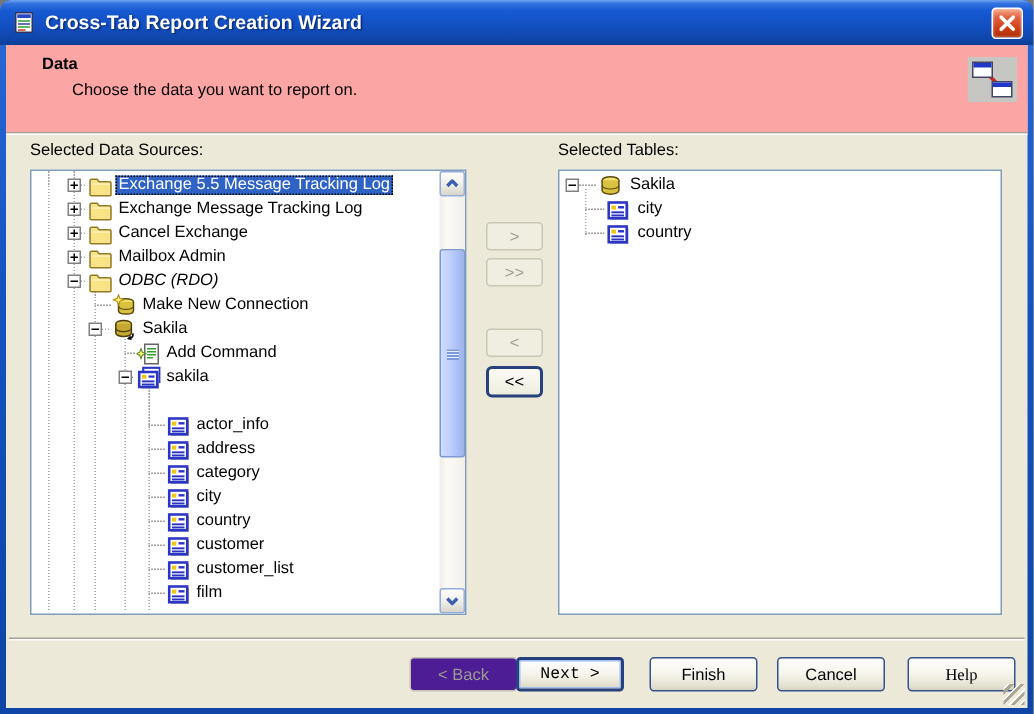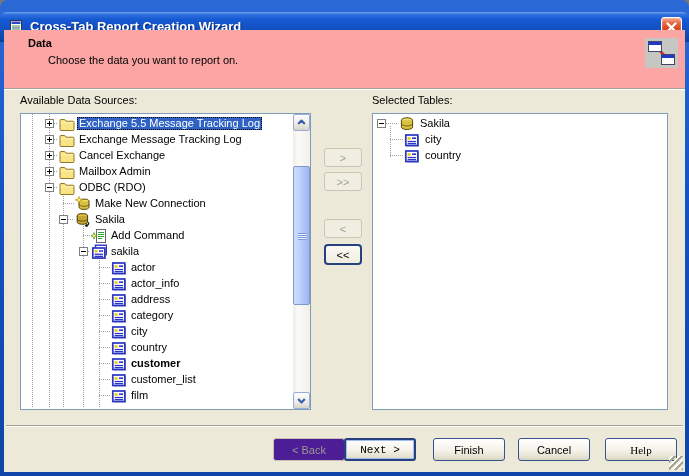--- a/index.html
+++ b/index.html
@@ -2,21 +2,21 @@
 <html><head>
 <meta charset="utf-8">
 <style>
   html,body{margin:0;padding:0;background:#777;}
   *{box-sizing:border-box;}
   .window{position:relative;width:689px;height:476px;font-family:"Liberation Sans",sans-serif;
     background:linear-gradient(180deg,#2B6AD6 0%,#1353C4 40%,#0E45A6 100%);
     border-radius:7px 7px 0 0;overflow:hidden;}
   
   .titlebar{position:absolute;left:0;top:0;right:0;height:30px;border-radius:7px 7px 0 0;
-    background:linear-gradient(180deg,#6FA5EE 0%,#3272DF 8%,#1659D2 24%,#134FC0 60%,#0E44A6 90%,#0C3E98 100%);margin-top:12px;}
+    background:linear-gradient(180deg,#6FA5EE 0%,#3272DF 8%,#1659D2 24%,#134FC0 60%,#0E44A6 90%,#0C3E98 100%);}
   .tb-icon{position:absolute;left:8px;top:7px;width:16px;height:16px;}
   .tb-title{position:absolute;left:30px;top:0;line-height:30px;color:#fff;font-size:13px;font-weight:bold;
     text-shadow:1px 1px 1px rgba(5,30,90,.75);white-space:nowrap;}
   .close{position:absolute;right:7px;top:5px;width:21px;height:21px;padding:0;border-radius:3px;
     border:1px solid #FFFFFF;cursor:default;
     background:linear-gradient(180deg,#F5A98F 0%,#E2613C 30%,#CE3D14 70%,#A92E07 100%);
     box-shadow:inset 0 0 2px rgba(255,255,255,.6);}
   
   .body{position:absolute;left:4px;top:30px;width:681px;height:442px;background:#ECE9D8;font-size:11px;}
   .header{position:absolute;left:0;top:0;width:681px;height:58px;background:#fca5a5;}
@@ -105,21 +105,21 @@
             </g>
           <g>
               <rect x="16.5" y="16.5" width="13" height="10" fill="#FFFFFF" stroke="#444466"></rect>
              <rect x="17" y="17" width="12" height="3" fill="#2038C8"></rect>
             </g>
         </svg>
       </div>
     </div>
     <div class="hdr-divider"></div>
 
-    <div class="lbl" id="lblA">Available Data Sources:</div>
+    <div class="lbl" id="lblA">Selected Data Sources:</div>
     <div class="lbl" id="lblB">Selected Tables:</div>
 
     <div class="panel" id="panelA">
         <i class="vguide" style="left: 11px; top: 0px; height: 293px;"></i>
         <i class="vguide" style="left: 28px; top: 0px; height: 293px;"></i>
         <i class="vguide" style="left: 42px; top: 76px; height: 217px;"></i>
         <i class="vguide" style="left: 62px; top: 108px; height: 185px;"></i>
         <i class="vguide" style="left: 78px; top: 140px; height: 153px;"></i>
         <div class="trow selected" style="top: 2px;">
           <i class="hguide" style="left: 33px; width: 4px;"></i>
@@ -167,21 +167,21 @@
         </div>
         <div class="trow" style="top: 66px;">
           <i class="hguide" style="left: 33px; width: 4px;"></i>
           <div class="expander minus" style="left: 24px;"></div>
           <span class="ticon" style="left: 38px;">
             <svg width="16" height="16" viewBox="0 0 16 16">
               <path d="M1 13.6 V4.6 q0-1.1 1-1.1 h3.7 l1.4 1.7 h6.9 q1 0 1 1 v7.4 q0 .9-1 .9 H2 q-1 0-1-.9Z" fill="#F8E387" stroke="#8F7A26"></path>
               <path d="M1.7 6.7 h12.6" stroke="#FCF2BC"></path>
             </svg>
           </span>
-          <span class="tlabel" style="left: 56px;">ODBC (RDO)</span>
+          <span class="tlabel" style="left: 56px; font-style: italic;">ODBC (RDO)</span>
         </div>
         <div class="trow" style="top: 82px;">
           <i class="hguide" style="left: 42px; width: 11px;"></i>
           <span class="ticon" style="left: 54px;">
             <svg width="16" height="16" viewBox="0 0 16 16">
               <ellipse cx="9" cy="5.3" rx="5" ry="2.2" fill="#EFE06A" stroke="#5C4B0E"></ellipse>
               <path d="M4 5.3 V11.2 c0 1.3 2.2 2.2 5 2.2 s5-.9 5-2.2 V5.3" fill="#D9C23F" stroke="#5C4B0E"></path>
               <path d="M4 8.2 c0 1.1 2.2 2.1 5 2.1 s5-1 5-2.1" fill="none" stroke="#5C4B0E" stroke-width=".8"></path>
               <path d="M4 .5 l.9 2.4 2.6 1-2.6 1 -.9 2.4 -.9-2.4 -2.6-1 2.6-1Z" fill="#FFF279" stroke="#B8860B" stroke-width=".7"></path>
             </svg>
@@ -222,34 +222,20 @@
               <rect x="3" y="5" width="12" height="10" fill="#98A2B0"></rect>
               <rect x="1.8" y="4" width="12" height="10" fill="#FFFFFF" stroke="#2B35C5" stroke-width="1.7"></rect>
               <rect x="3.6" y="6" width="3" height="2.5" fill="#F2C40F"></rect>
               <rect x="8" y="6.3" width="4" height="1.5" fill="#2B35C5"></rect>
               <rect x="3.6" y="9.6" width="8.4" height="1.3" fill="#2B35C5"></rect>
               <rect x="3.6" y="11.7" width="8.4" height="1.3" fill="#2B35C5"></rect>
             </svg>
           </span>
           <span class="tlabel" style="left: 88px;">sakila</span>
         </div>
-        <div class="trow" style="top: 146px;">
-          <i class="hguide" style="left: 78px; width: 11px;"></i>
-          <span class="ticon" style="left: 90px;">
-            <svg width="16" height="16" viewBox="0 0 16 16">
-              <rect x="3" y="4" width="12" height="10.5" fill="#98A2B0"></rect>
-              <rect x="1.8" y="3" width="12" height="10.5" fill="#FFFFFF" stroke="#2B35C5" stroke-width="1.7"></rect>
-              <rect x="3.6" y="5.1" width="3" height="2.6" fill="#F2C40F"></rect>
-              <rect x="8" y="5.4" width="4" height="1.6" fill="#2B35C5"></rect>
-              <rect x="3.6" y="8.9" width="8.4" height="1.3" fill="#2B35C5"></rect>
-              <rect x="3.6" y="11" width="8.4" height="1.3" fill="#2B35C5"></rect>
-            </svg>
-          </span>
-          <span class="tlabel" style="left: 108px;">actor</span>
-        </div>
         <div class="trow" style="top: 162px;">
           <i class="hguide" style="left: 78px; width: 11px;"></i>
           <span class="ticon" style="left: 90px;">
             <svg width="16" height="16" viewBox="0 0 16 16">
               <rect x="3" y="4" width="12" height="10.5" fill="#98A2B0"></rect>
               <rect x="1.8" y="3" width="12" height="10.5" fill="#FFFFFF" stroke="#2B35C5" stroke-width="1.7"></rect>
               <rect x="3.6" y="5.1" width="3" height="2.6" fill="#F2C40F"></rect>
               <rect x="8" y="5.4" width="4" height="1.6" fill="#2B35C5"></rect>
               <rect x="3.6" y="8.9" width="8.4" height="1.3" fill="#2B35C5"></rect>
               <rect x="3.6" y="11" width="8.4" height="1.3" fill="#2B35C5"></rect>
@@ -306,21 +292,21 @@
               <rect x="3" y="4" width="12" height="10.5" fill="#98A2B0"></rect>
               <rect x="1.8" y="3" width="12" height="10.5" fill="#FFFFFF" stroke="#2B35C5" stroke-width="1.7"></rect>
               <rect x="3.6" y="5.1" width="3" height="2.6" fill="#F2C40F"></rect>
               <rect x="8" y="5.4" width="4" height="1.6" fill="#2B35C5"></rect>
               <rect x="3.6" y="8.9" width="8.4" height="1.3" fill="#2B35C5"></rect>
               <rect x="3.6" y="11" width="8.4" height="1.3" fill="#2B35C5"></rect>
             </svg>
           </span>
           <span class="tlabel" style="left: 108px;">country</span>
         </div>
-        <div class="trow" style="top: 242px; font-weight: bold;">
+        <div class="trow" style="top: 242px;">
           <i class="hguide" style="left: 78px; width: 11px;"></i>
           <span class="ticon" style="left: 90px;">
             <svg width="16" height="16" viewBox="0 0 16 16">
               <rect x="3" y="4" width="12" height="10.5" fill="#98A2B0"></rect>
               <rect x="1.8" y="3" width="12" height="10.5" fill="#FFFFFF" stroke="#2B35C5" stroke-width="1.7"></rect>
               <rect x="3.6" y="5.1" width="3" height="2.6" fill="#F2C40F"></rect>
               <rect x="8" y="5.4" width="4" height="1.6" fill="#2B35C5"></rect>
               <rect x="3.6" y="8.9" width="8.4" height="1.3" fill="#2B35C5"></rect>
               <rect x="3.6" y="11" width="8.4" height="1.3" fill="#2B35C5"></rect>
             </svg>

